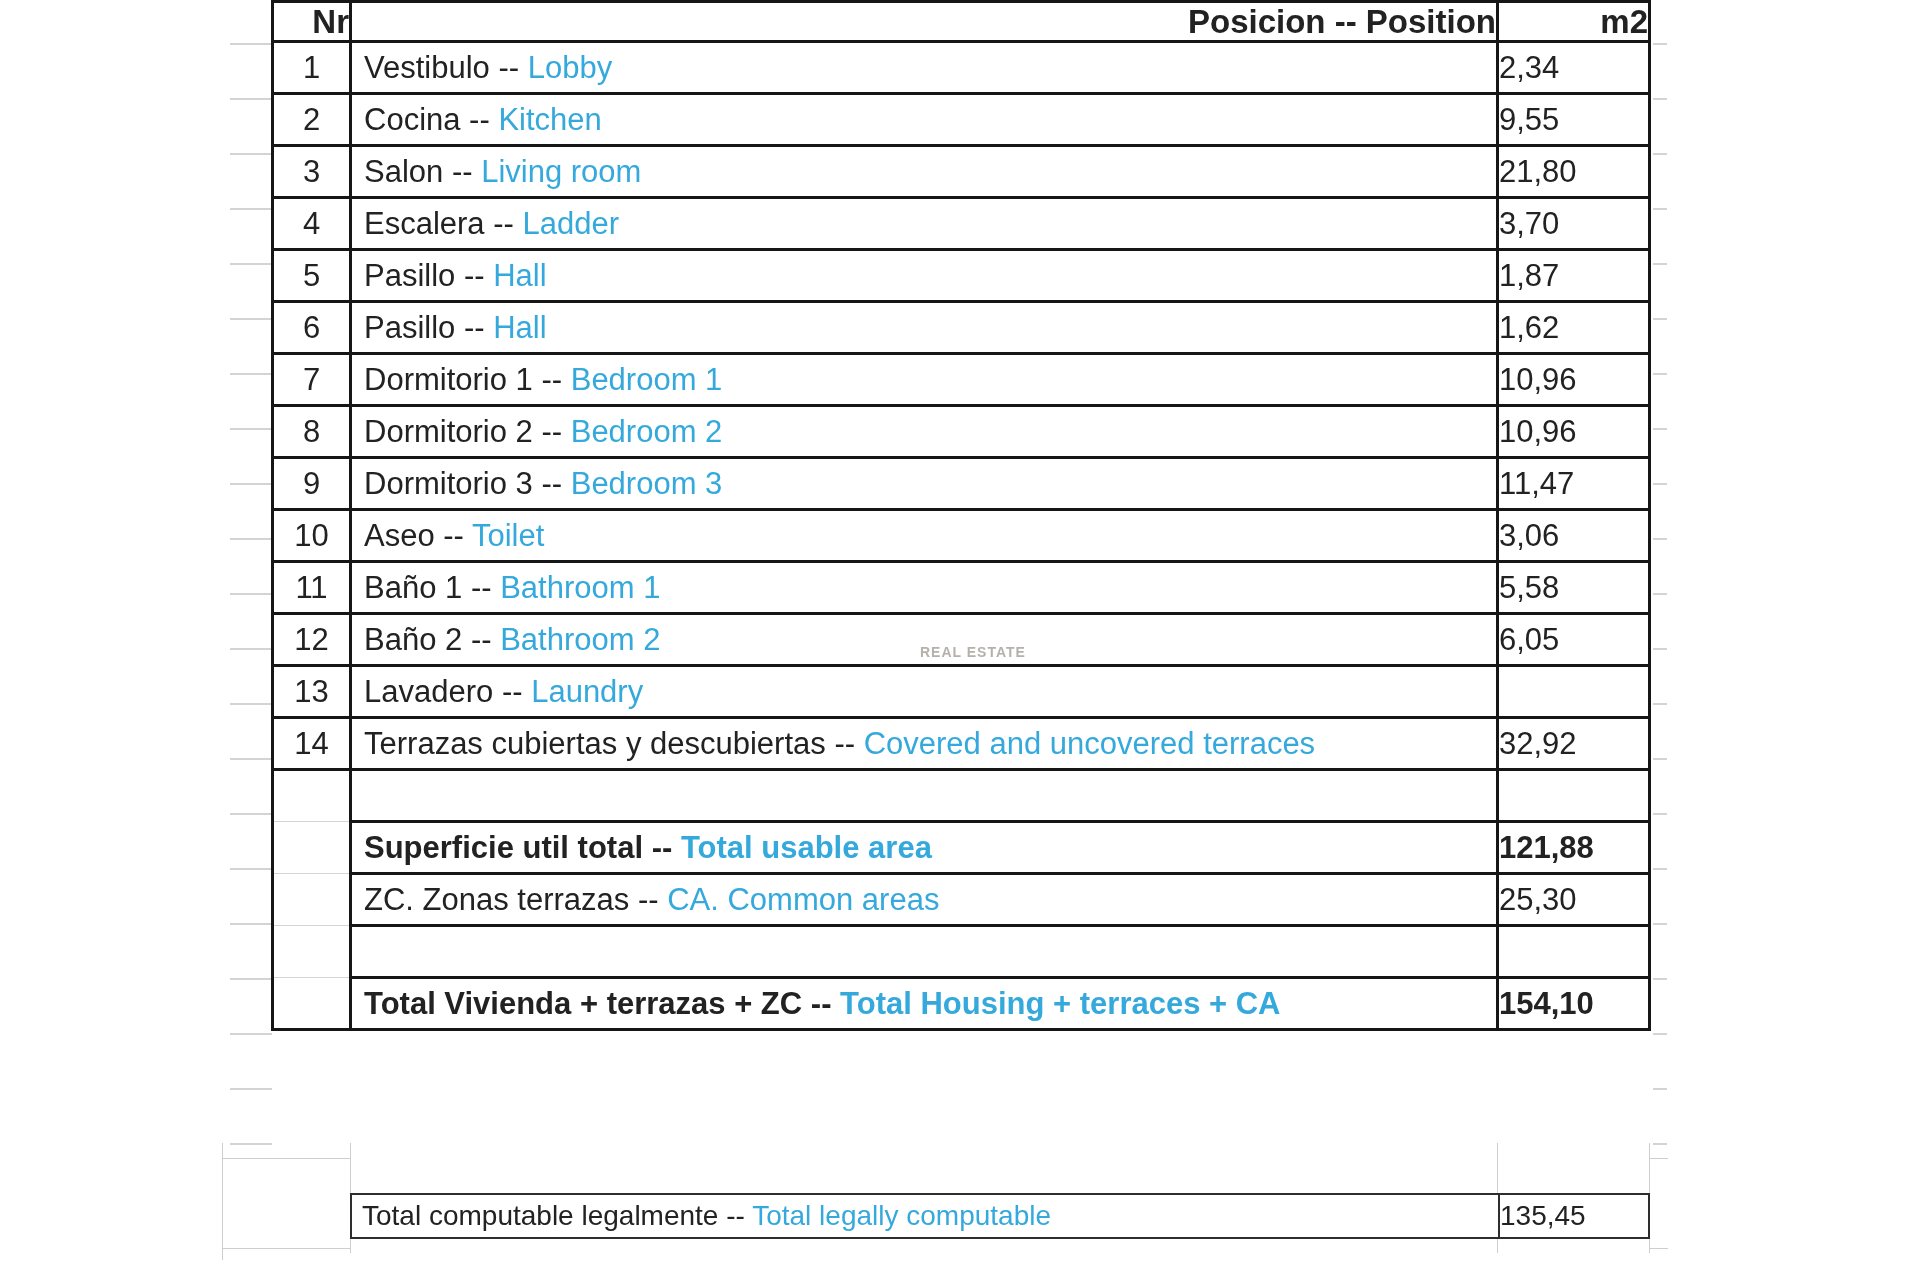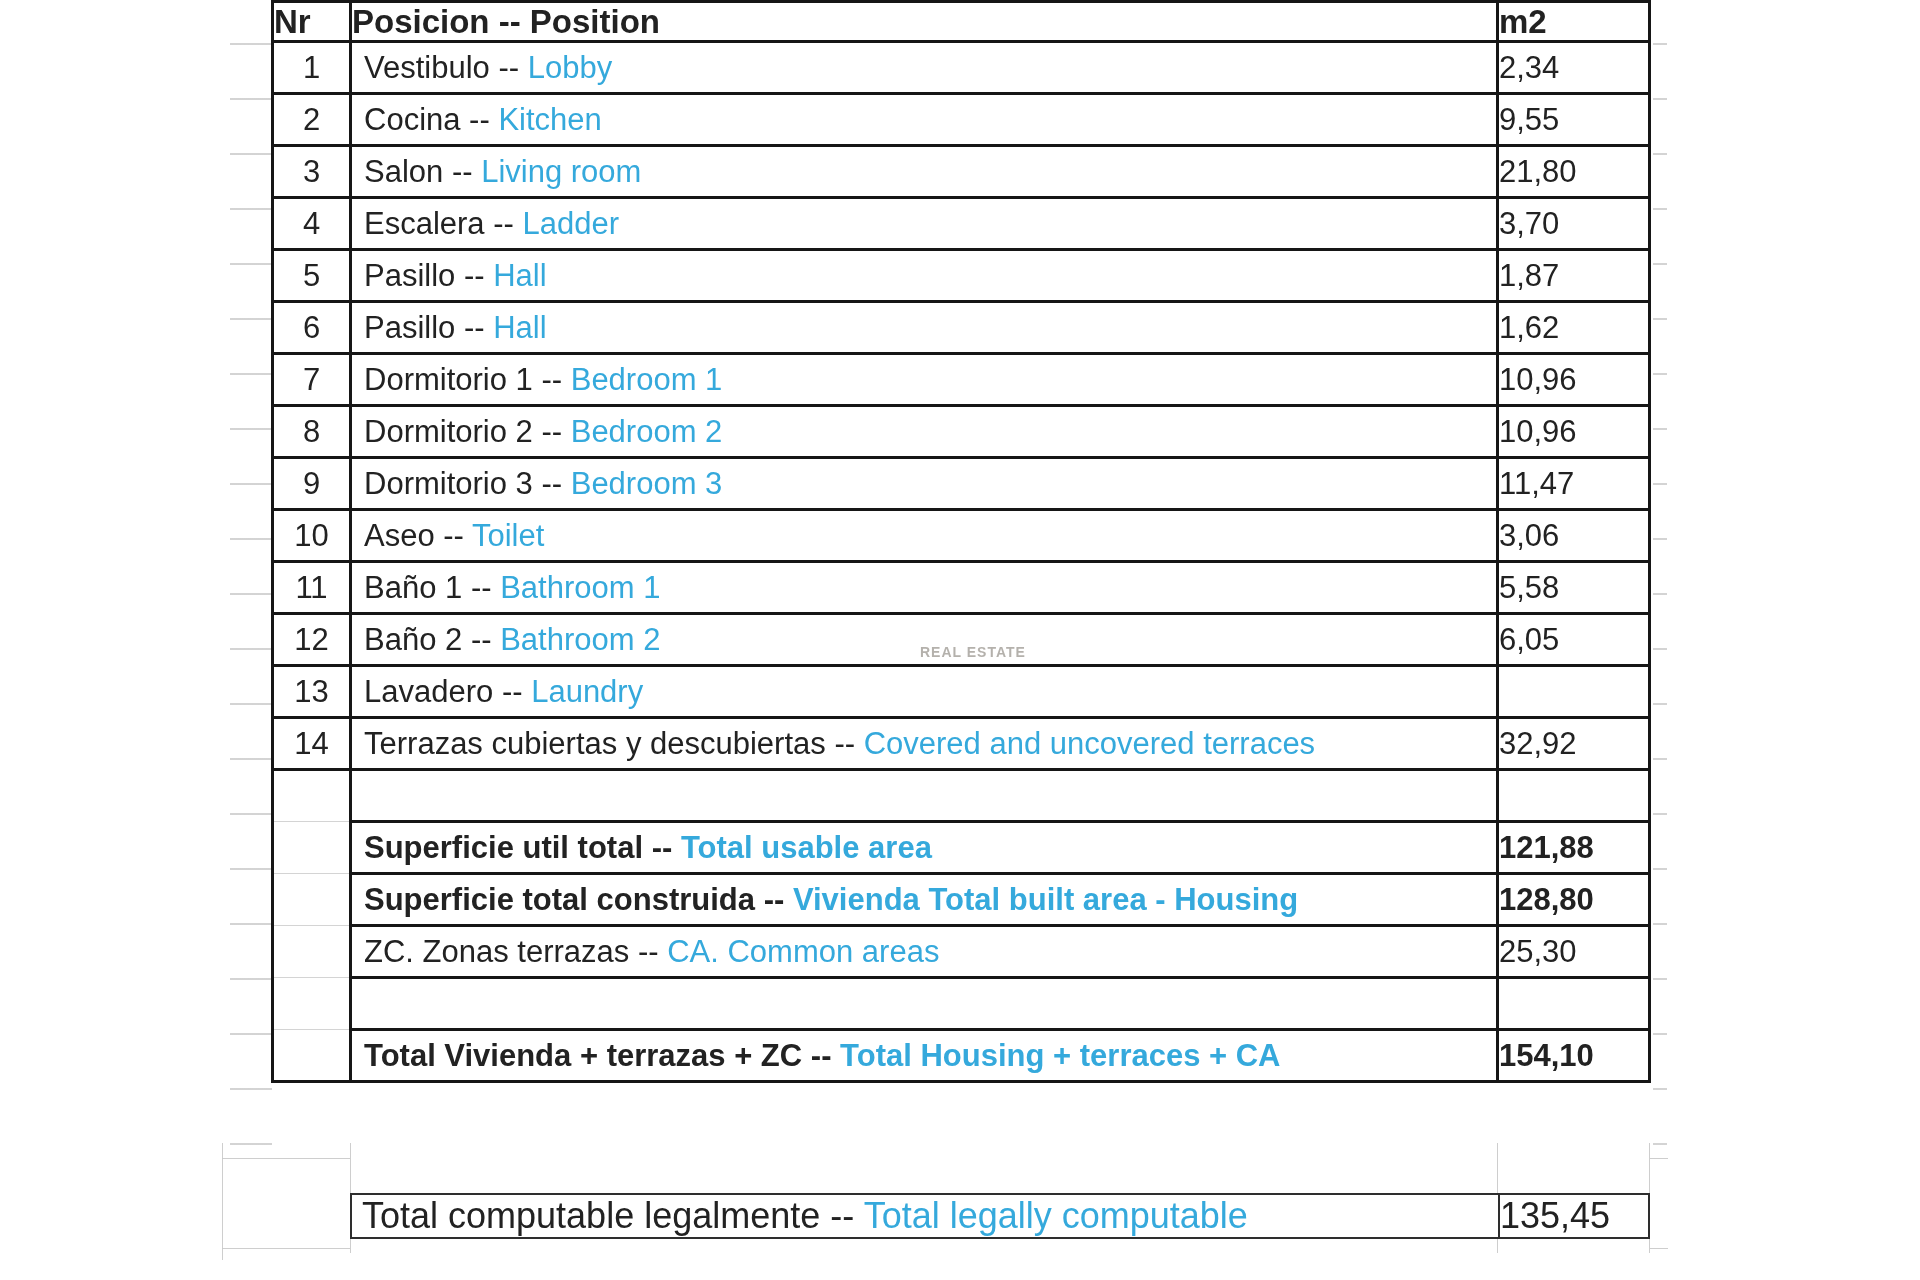--- a/index.html
+++ b/index.html
@@ -23,38 +23,38 @@
   col.c-nr{width:78px;}
   col.c-pos{width:1147px;}
   col.c-m2{width:152px;}
   .area-table th,.area-table td{
     border:3px solid var(--border);
     padding:0;vertical-align:middle;
     white-space:nowrap;overflow:hidden;
     background:#fff;
   }
   .area-table thead tr{height:40px;}
-  .area-table thead th{font-weight:bold;font-size:33px;text-align:left;}
+  .area-table thead th{font-weight:bold;font-size:33px;text-align:right;}
   .area-table tbody tr{height:52px;}
   td.nr{text-align:center;}
   td.pos{text-align:left;padding-left:12px;}
   td.m2{text-align:left;padding-right:12px;}
   .en{color:var(--blue);}
   tr.bold td, tr.bold span{font-weight:bold;}
   
   tr.ghost td.nr{
     border-top:none;border-bottom:1px solid #d4d4d4;
     border-left:3px solid var(--border);border-right:3px solid var(--border);
   }
   .area-table tbody tr:last-child td{border-bottom:3px solid var(--border);}
   
   .footer-row{
     position:absolute;left:350px;top:1193px;width:1300px;height:46px;
     border:2px solid #2e2e2e;box-sizing:border-box;display:flex;
-    font-size:36px;line-height:42px;background:#fff;gap:15px;
+    font-size:28px;line-height:42px;background:#fff;gap:15px;
   }
   .footer-pos{flex:1 1 auto;padding-left:10px;white-space:nowrap;overflow:hidden;}
   .footer-m2{flex:0 0 150px;border-left:2px solid #2e2e2e;box-sizing:border-box;
     text-align:left;padding-right:26px;}
   
   .tick-col{
     position:absolute;top:43px;height:1103px;
     background:repeating-linear-gradient(to bottom,var(--grid) 0 2px,transparent 2px 55px);
     opacity:.8;
   }
@@ -174,25 +174,20 @@
       <tr class="ghost">
         <td class="nr"></td>
         <td class="pos"></td>
         <td class="m2"></td>
       </tr>
       <tr class="ghost bold">
         <td class="nr"></td>
         <td class="pos"><span>Superficie util total</span><span> -- </span><span class="en">Total usable area</span></td>
         <td class="m2">121,88</td>
       </tr>
-      <tr class="ghost bold">
-        <td class="nr"></td>
-        <td class="pos"><span>Superficie total construida</span><span> -- </span><span class="en">Vivienda Total built area - Housing</span></td>
-        <td class="m2">128,80</td>
-      </tr>
       <tr class="ghost">
         <td class="nr"></td>
         <td class="pos"><span>ZC. Zonas terrazas</span><span> -- </span><span class="en">CA. Common areas</span></td>
         <td class="m2">25,30</td>
       </tr>
       <tr class="ghost">
         <td class="nr"></td>
         <td class="pos"></td>
         <td class="m2"></td>
       </tr>

